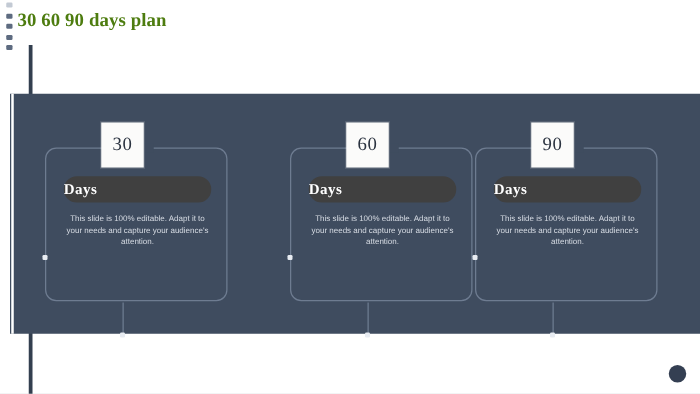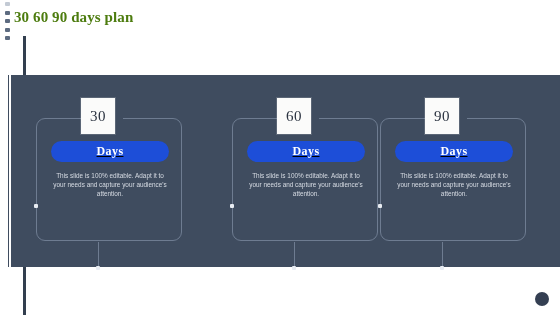--- a/index.html
+++ b/index.html
@@ -61,22 +61,22 @@
     position:absolute;left:45px;top:23px;width:34px;height:36px;
     background:#fbfbfa;
     display:flex;align-items:center;justify-content:center;
     font-family:"Liberation Serif", serif;
     font-size:15px;color:#2b3340;letter-spacing:.5px;
     box-shadow:0 0 0 1px rgba(255,255,255,.15);
   }
 
   .pill{
     position:absolute;left:15px;top:66px;width:118px;height:21px;
-    background:#1d4ed8;border-radius:11px;
-    display:flex;align-items:center;justify-content:center;text-decoration:underline;
+    background:#404040;border-radius:11px;
+    display:flex;align-items:center;
   }
   .pill span{
     font-family:"Liberation Serif", serif;
     font-size:12px;font-weight:bold;color:#ffffff;letter-spacing:.4px;
   }
 
   .body-text{
     position:absolute;left:14px;top:96px;width:120px;
     font-size:6.4px;line-height:9px;color:#d7dce4;
     text-align:center;

